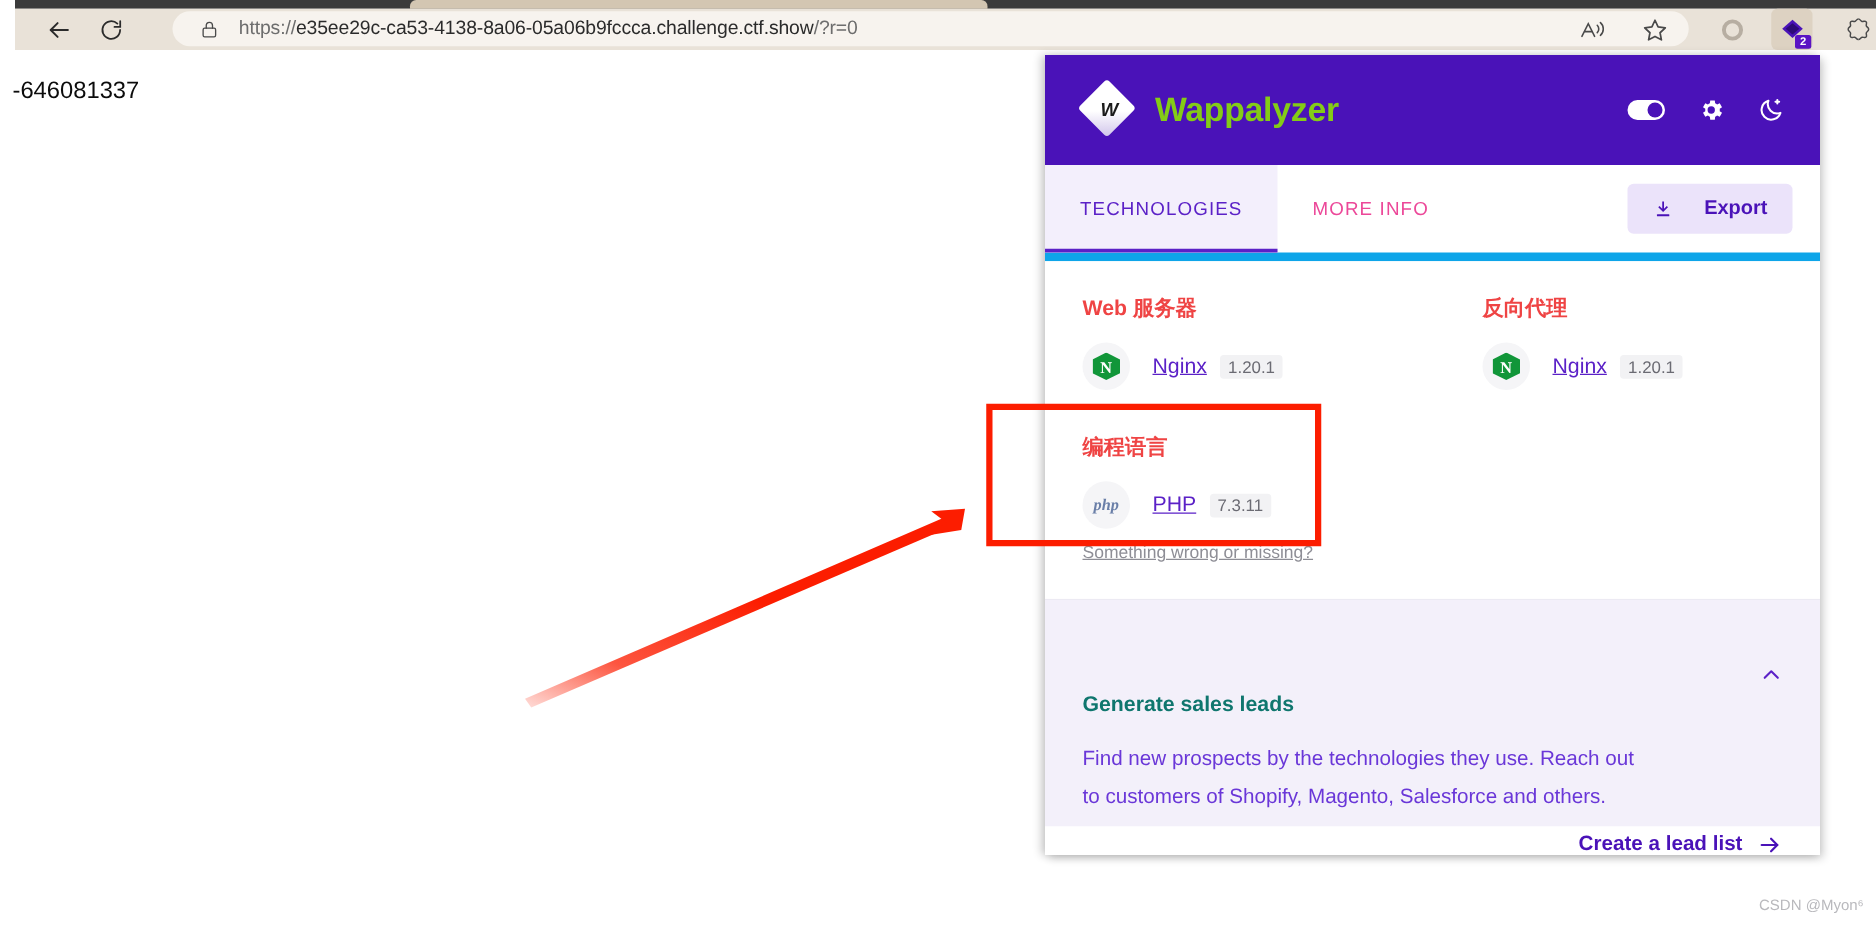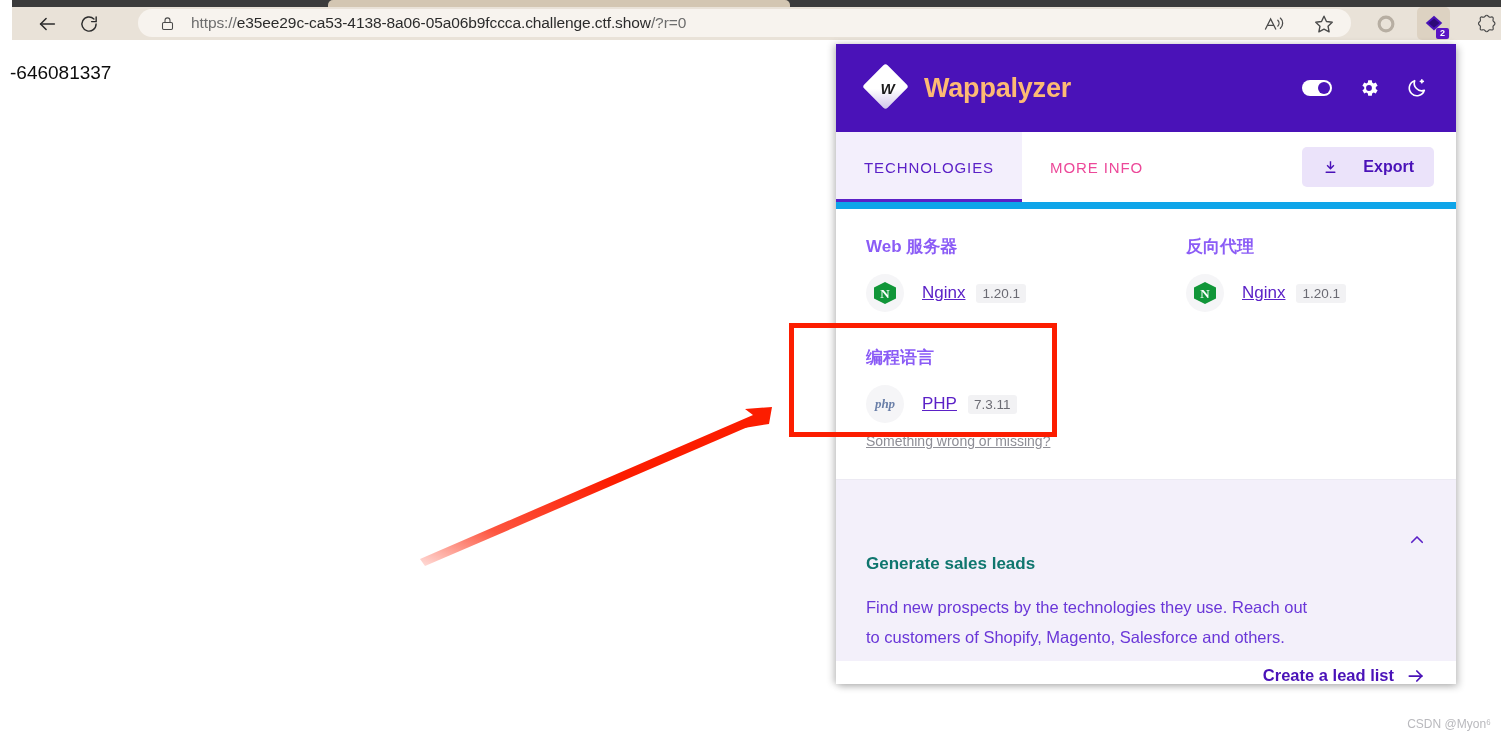--- a/index.html
+++ b/index.html
@@ -161,21 +161,21 @@
     left: 0; top: 0;
     width: 46px; height: 46px;
     display: flex; align-items: center; justify-content: center;
     color: #1b1b1b;
     font-size: 15px;
     font-weight: 900;
     font-style: italic;
     letter-spacing: -1px;
   }
   .wz-title {
-    color: #fdba74;
+    color: #84cc16;
     font-size: 27px;
     font-weight: 700;
     margin-left: 14px;
     letter-spacing: -0.2px;
   }
   .wz-header-actions {
     margin-left: auto;
     display: flex;
     align-items: center;
     gap: 26px;
@@ -247,21 +247,21 @@
     display: flex;
   }
   .tech-col {
     width: 310px;
     padding-left: 30px;
     box-sizing: border-box;
   }
   .cat-title {
     font-size: 17px;
     font-weight: 700;
-    color: #8b5cf6;
+    color: #ef4444;
     margin-bottom: 16px;
   }
   .tech-row {
     display: flex;
     align-items: center;
     margin-bottom: 6px;
   }
   .tech-icon {
     width: 38px; height: 38px;
     border-radius: 50%;

